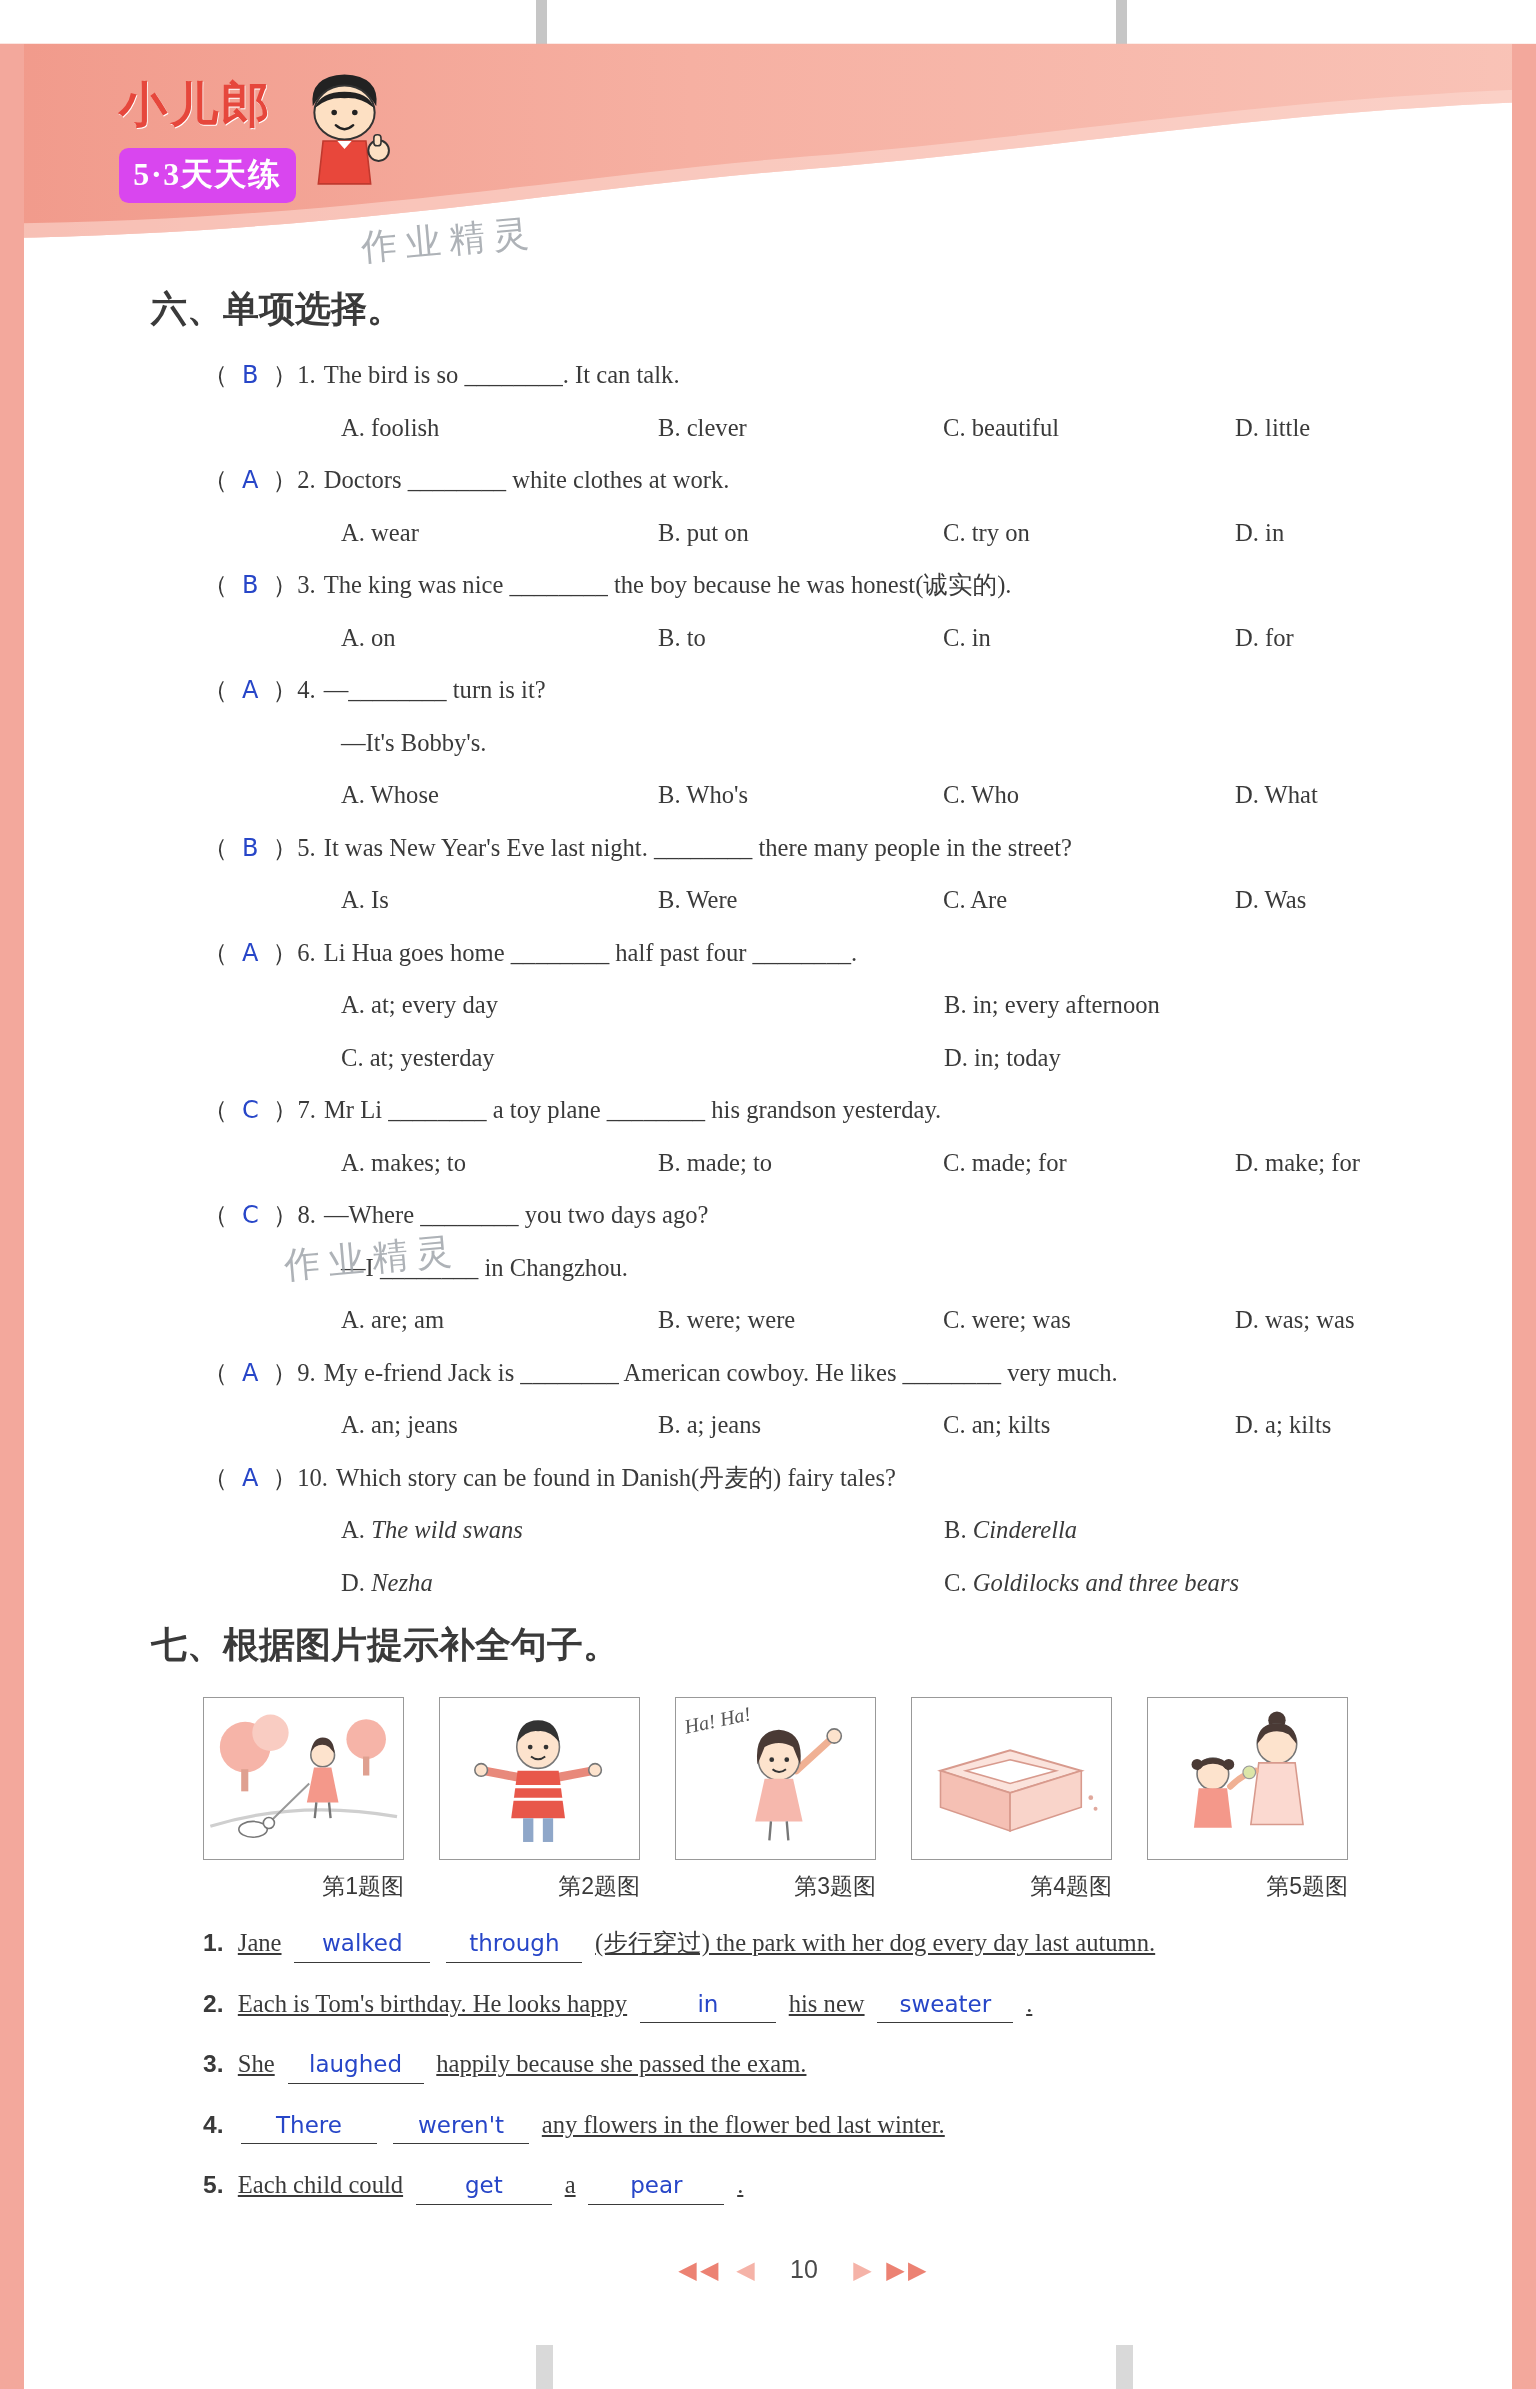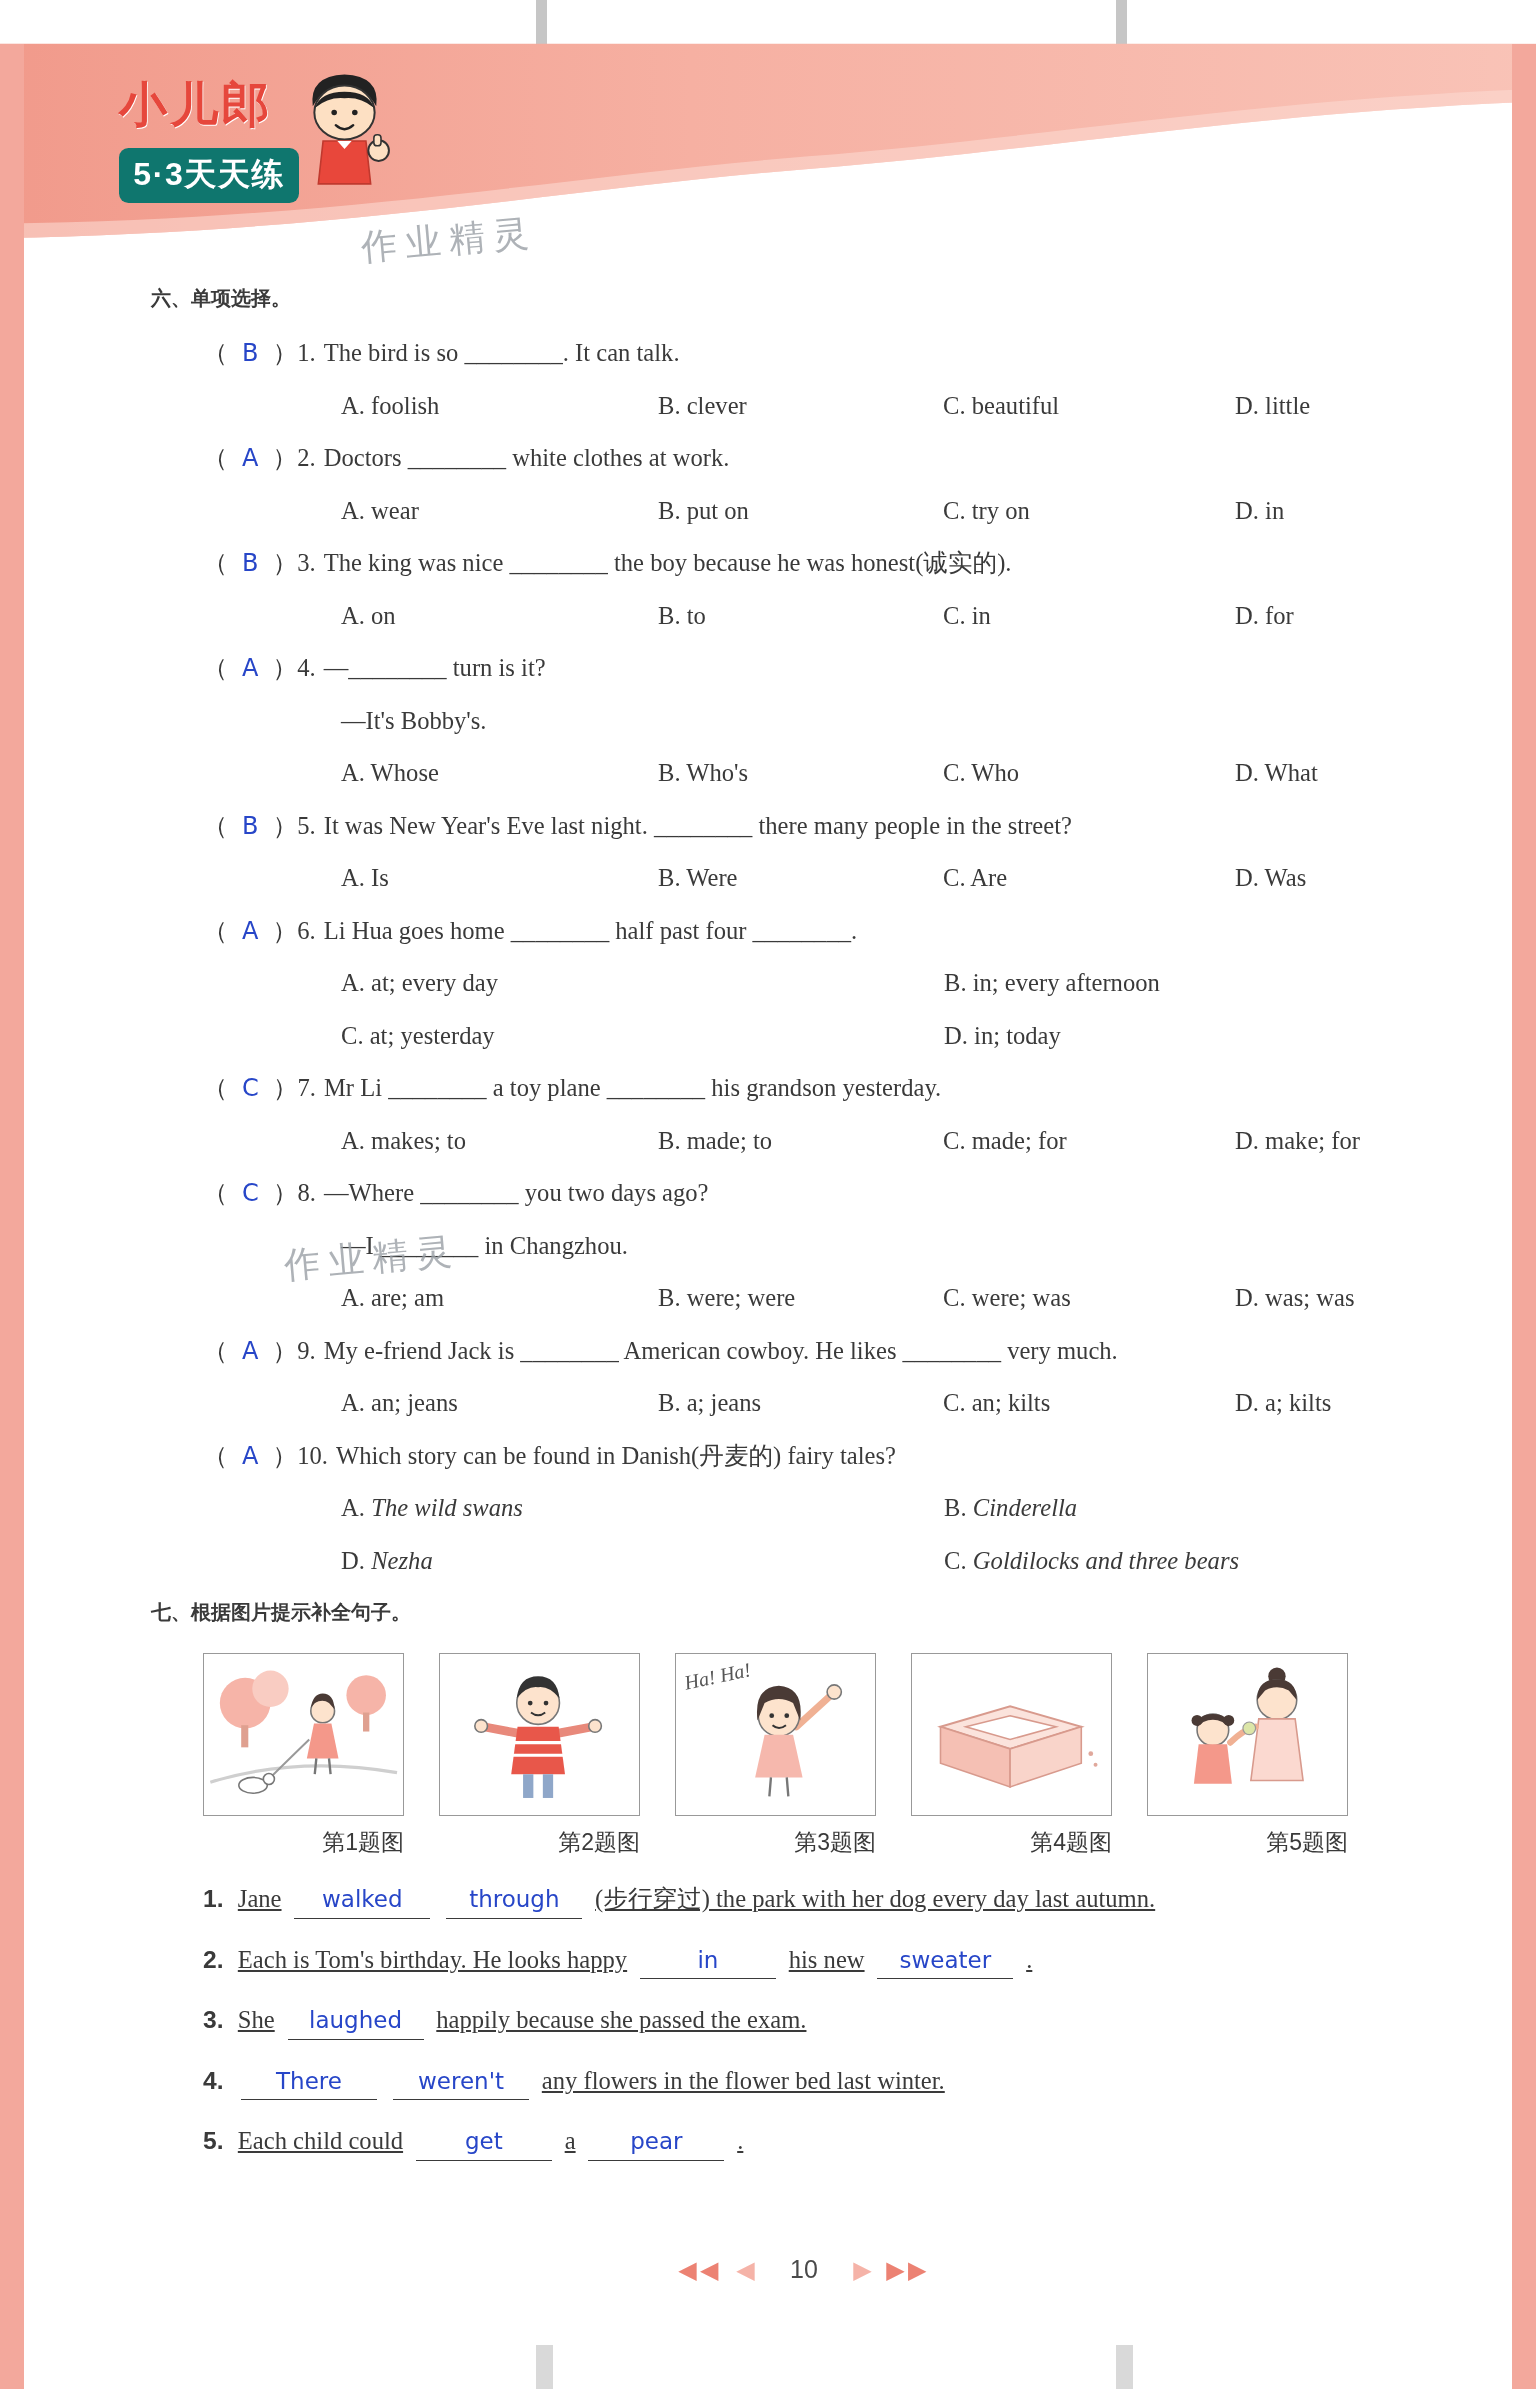--- a/index.html
+++ b/index.html
@@ -20,40 +20,40 @@
   .side-border.right { right:0; }
   
   .header-wave { position:absolute; left:0; top:0; z-index:1; }
   .logo { position:absolute; left:119px; top:73px; width:285px; height:166px; z-index:3; }
   .logo-name {
     font-family:"Liberation Sans","DejaVu Sans",sans-serif;
     color:#e6473c; font-size:48px; font-weight:bold; letter-spacing:3.2px;
     text-shadow:0.8px 0.8px 0 #fff;
   }
   .logo-badge {
-    display:inline-block; margin-top:11px; background:#0f766e; color:#fff;
-    font-family:Liberation Sans, sans-serif;
+    display:inline-block; margin-top:11px; background:#d946ef; color:#fff;
+    font-family:Liberation Serif, serif;
     font-size:32px; font-weight:bold; padding:4.8px 14.3px 6.3px; border-radius:9.5px;
     letter-spacing:1.6px;
   }
   .mascot { position:absolute; right:0; top:-4.8px; }
   
   .watermark {
     position:absolute; z-index:4; color:#9aa0a6; opacity:.8;
     font-family:"Liberation Sans","DejaVu Sans",sans-serif;
     font-size:36px; letter-spacing:8px; transform:rotate(-5deg);
     pointer-events:none;
   }
   .wm1 { left:361px; top:216px; }
   .wm2 { left:284px; top:1234px; }
   
   .content { position:absolute; left:151px; top:285px; width:1324px; z-index:3; }
   .sec-title {
     font-family:"Liberation Sans","DejaVu Sans",sans-serif;
-    font-size:20px; font-weight:bold; color:#3a3a3a; margin-bottom:27px;
+    font-size:36px; font-weight:bold; color:#3a3a3a; margin-bottom:27px;
   }
   .sec-title.second { margin-top:20px; }
   .q-line { font-size:24.6px; line-height:28.5px; padding-left:52px; margin-bottom:24px; white-space:nowrap; }
   .q-line.cont { padding-left:190px; }
   .paren { color:#3a3a3a; }
   .ans {
     color:#2746c8; font-family:"DejaVu Sans","Liberation Sans",sans-serif;
     font-size:24px; margin:0 14.3px; font-weight:500;
   }
   .q-num { margin-right:8px; }

